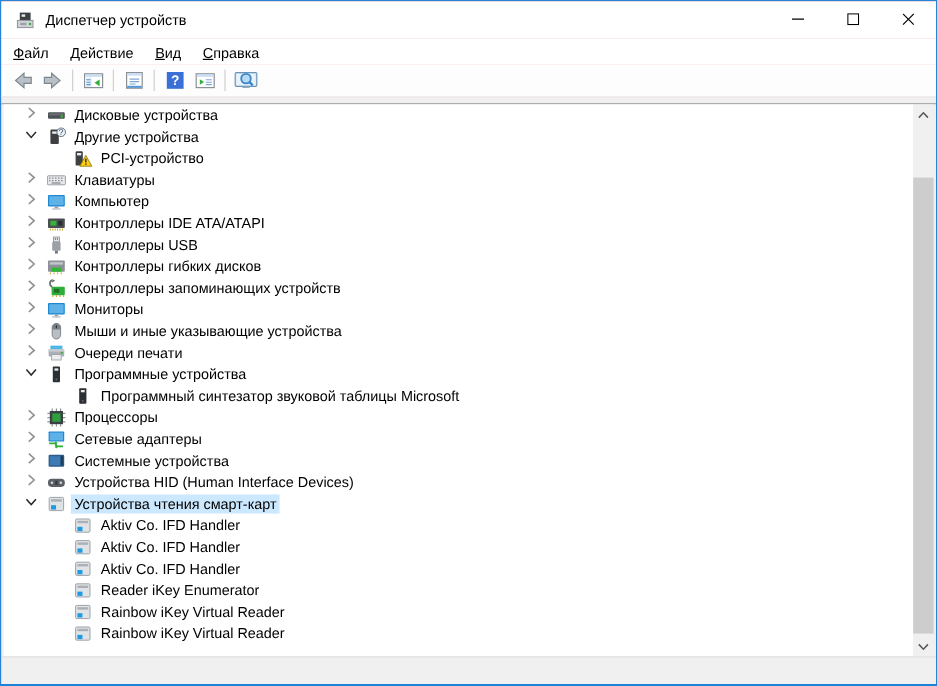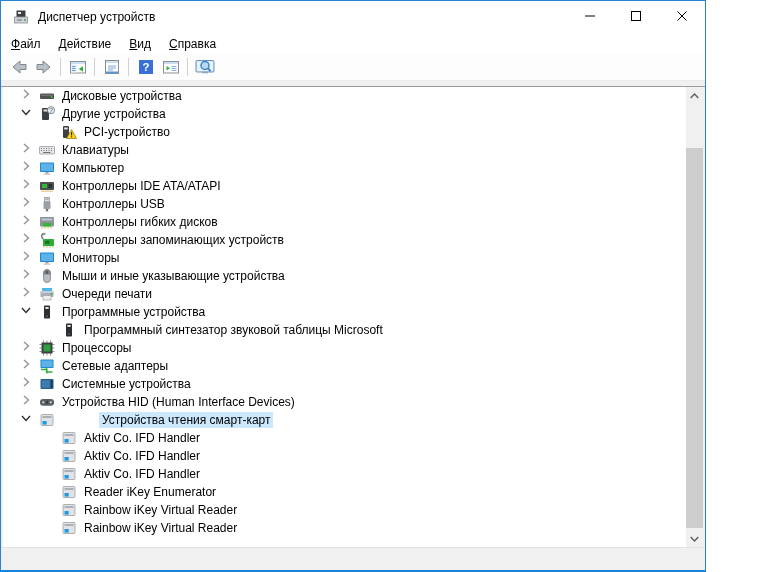--- a/index.html
+++ b/index.html
@@ -4,21 +4,21 @@
 <style>
   * { box-sizing: border-box; margin: 0; padding: 0; }
   html,body { width:781px; height:572px; }
   body {
     font-family: "Liberation Sans", sans-serif;
     font-size: 12px;
     color: #000;
     background: #fff;
   }
   .window {
-    width: 706px; height: 572px;
+    width: 781px; height: 572px;
     border: 1px solid #2683d5;
     border-bottom: 2px solid #1883d7;
     background: #fca5a5;
     display: flex; flex-direction: column;
     overflow: hidden;
   }
   
   .titlebar { height: 31px; display: flex; align-items: center; background: #fff; flex: none; }
   .title-icon { width: 16px; height: 16px; margin-left: 12px; flex: none; }
   .title-text { margin-left: 9px; font-size: 12px; white-space: nowrap; }
@@ -37,21 +37,21 @@
   .toolbar-gap { height: 6px; background: #f0f0f0; border-bottom: 1px solid #9b9b9b; flex: none; }
   
   .content-wrap { flex: 1; min-height: 0; background: #f0f0f0; padding: 0 2px; display: flex; }
   .tree-panel { flex: 1; background: #fff; overflow: hidden; padding-top: 1px; }
   .row { height: 18px; display: flex; align-items: flex-start; white-space: nowrap; }
   .row.l1 { padding-left: 17px; }
   .row.l2 { padding-left: 58px; }
   .chevron { width: 12px; height: 12px; margin-right: 7px; display: flex; align-items: center; justify-content: center; flex: none; }
   .icon16 { width: 16px; height: 16px; margin-right: 4px; display: flex; align-items: center; justify-content: center; flex: none; }
   .label { padding: 1px 3px; font-size: 12px; }
-  .label.selected { background: #cce8ff; margin-left: 40px; }
+  .label.selected { background: #cce8ff; }
   
   .scrollbar { width: 17px; background: #f0f0f0; display: flex; flex-direction: column; flex: none; }
   .sb-arrow { height: 17px; display: flex; align-items: center; justify-content: center; flex: none; }
   .sb-track { flex: 1; position: relative; }
   .sb-thumb { position: absolute; left: 0; top: 44px; width: 17px; height: 380px; background: #cdcdcd; }
   
   .statusbar { height: 23px; background: #f0f0f0; border-top: 1px solid #e3e3e3; flex: none; }
 </style>
 </head>
 <body>

